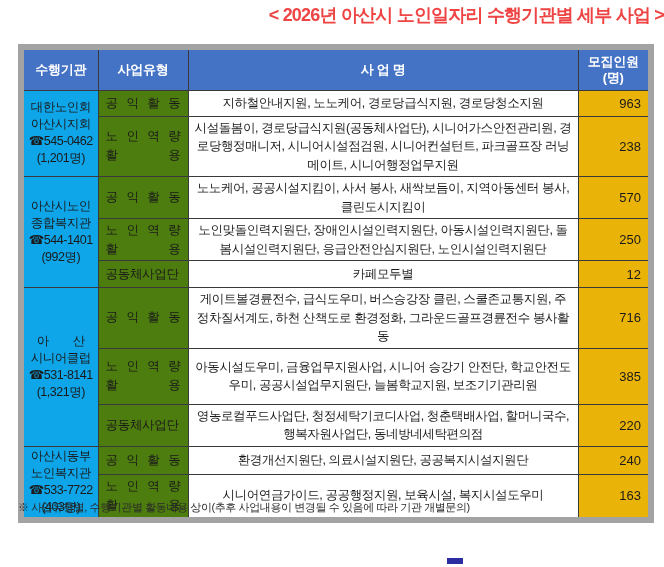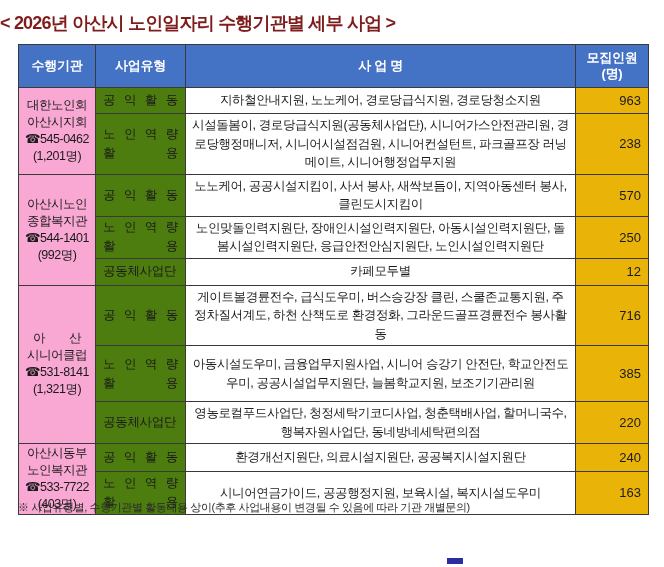--- a/index.html
+++ b/index.html
@@ -1,36 +1,36 @@
 <!DOCTYPE html>
 <html><head>
 <meta charset="utf-8">
 <style>
   html,body{margin:0;padding:0;}
   body{
     width:664px;height:567px;background:#ffffff;position:relative;
     font-family:"Liberation Sans",sans-serif;color:#1a1a1a;overflow:hidden;
   }
   .title{
-    margin:0;padding-top:11px;text-align:left;
-    font-size:18px;font-weight:800;letter-spacing:-0.8px;color:#7f1d1d;
+    margin:0;padding-top:3px;text-align:right;
+    font-size:18px;font-weight:800;letter-spacing:-0.8px;color:#ef4444;
   }
   table.tbl{
     position:absolute;left:18px;top:44px;width:630px;
     border-collapse:collapse;table-layout:fixed;
-    border:1px solid #a3a3a3;
+    border:6px solid #a3a3a3;
   }
   .tbl th,.tbl td{border:1px solid #3a3a3a;overflow:hidden;}
   .tbl thead th{
     background:#4472C4;color:#ffffff;font-size:13px;font-weight:bold;
     text-align:center;vertical-align:middle;white-space:pre-line;line-height:16px;
     letter-spacing:-0.3px;
   }
   td.org{
-    background:#f9a8d4;text-align:center;vertical-align:middle;
+    background:#0ea5e9;text-align:center;vertical-align:middle;
     white-space:pre-line;font-size:12.5px;line-height:17px;letter-spacing:-0.5px;margin-top:20px;
   }
   td.type{
     background:#4d7c0f;font-size:12.5px;vertical-align:middle;
     padding:0 7px;white-space:pre-line;line-height:19px;letter-spacing:-0.3px;
     text-align:justify;text-align-last:justify;
   }
   td.name{
     background:#ffffff;font-size:12.5px;line-height:18.5px;
     text-align:center;vertical-align:middle;padding:2px 6px;letter-spacing:-0.4px;

